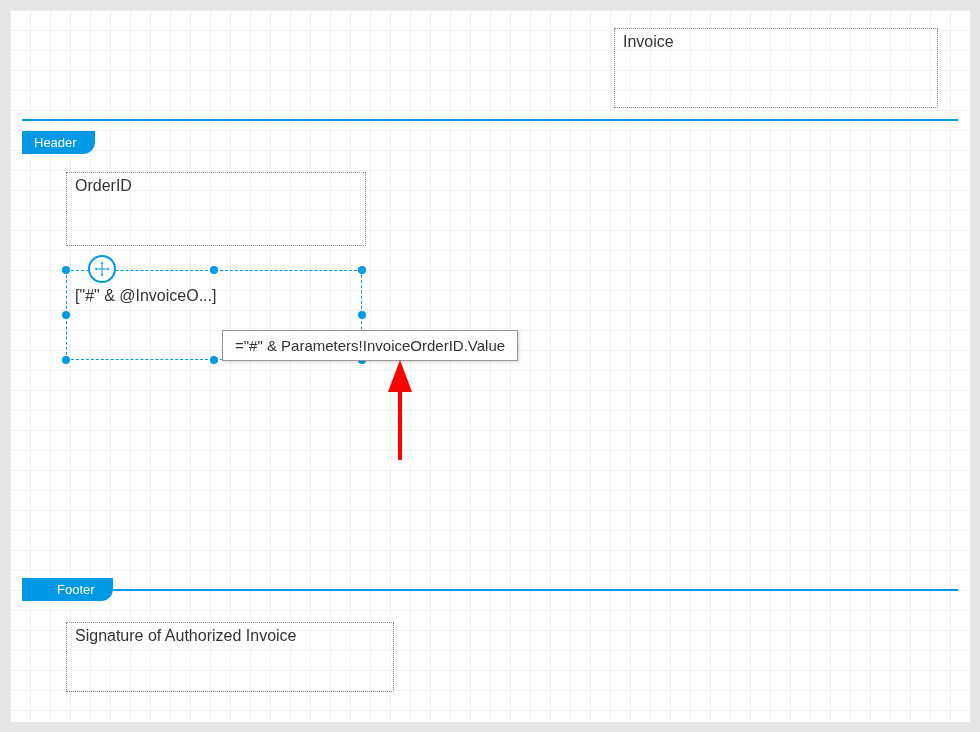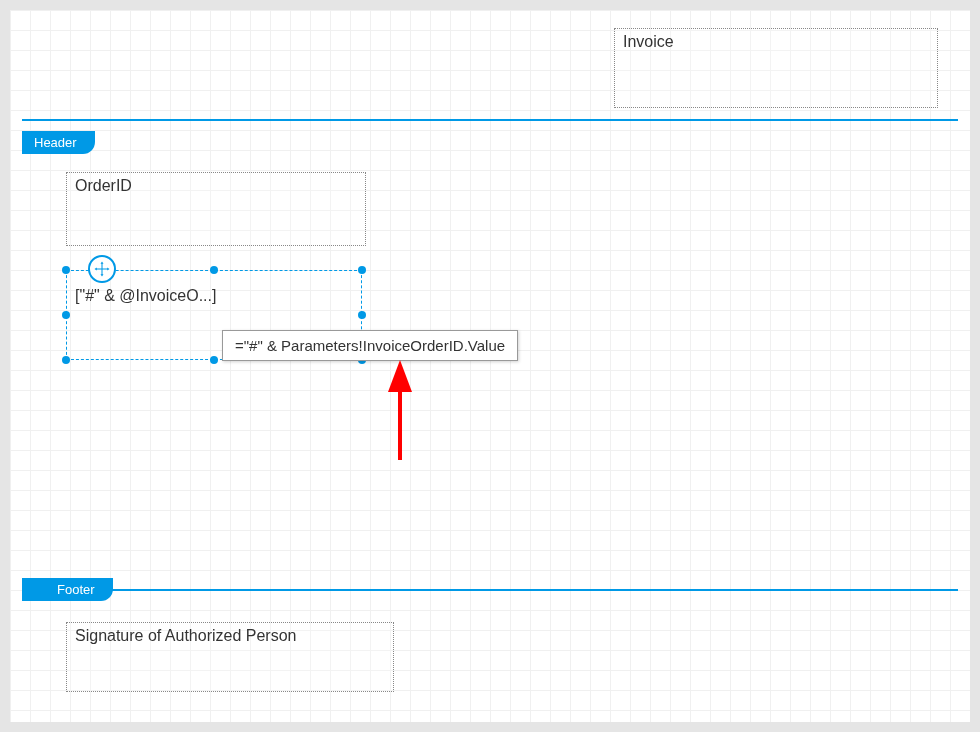--- a/index.html
+++ b/index.html
@@ -195,16 +195,16 @@
     </defs>
     <line x1="16" y1="100" x2="16" y2="12" stroke="#ff0000" stroke-width="4" marker-end="url(#arrowhead)"></line>
   </svg>
 
   <div class="section-tab footer-tab">
     <span>Footer</span>
   </div>
   <div class="section-divider footer-divider"></div>
 
   <div class="report-item footer-item">
-    <span>Signature of Authorized Person</span>
+    <span>Signature of Authorized Invoice</span>
   </div>
 
 </div>
 
 </body></html>

